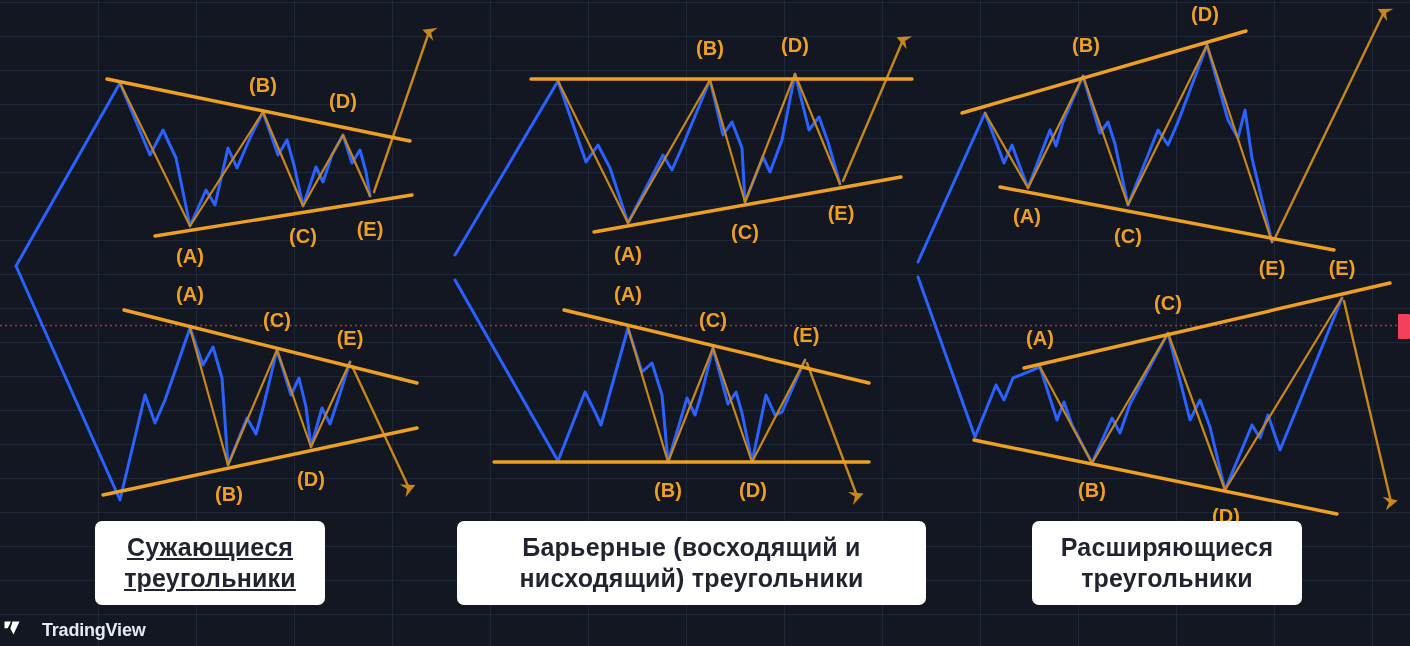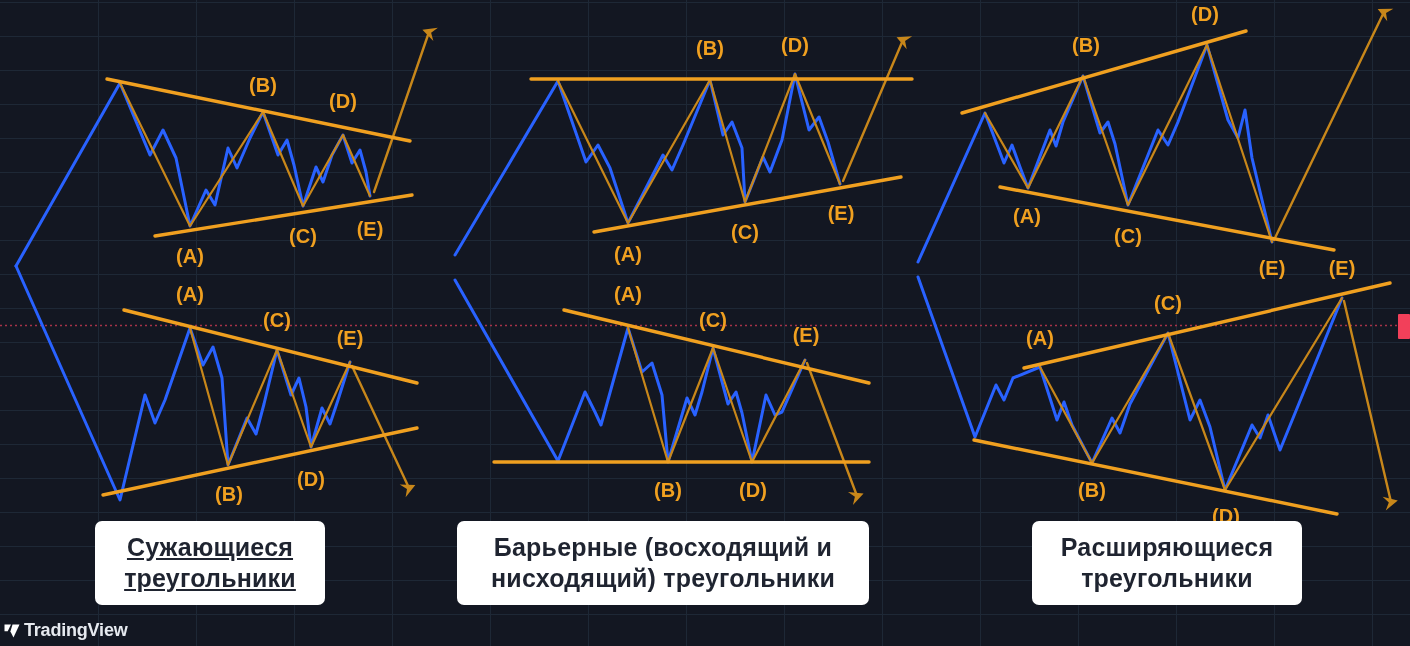--- a/index.html
+++ b/index.html
@@ -21,25 +21,25 @@
     font-weight:bold;
     text-align:center;
     line-height:1.25;
     display:flex;
     align-items:center;
     justify-content:center;
     box-sizing:border-box;
     letter-spacing:0.2px;
   }
   #lb-left{left:95px;top:521px;width:230px;height:84px;font-size:25px;padding:4px 10px;text-decoration:underline;}
-  #lb-mid{left:457px;top:521px;width:412px;height:84px;font-size:25px;padding:4px 12px;}
+  #lb-mid{left:457px;top:521px;width:469px;height:84px;font-size:25px;padding:4px 12px;}
   #lb-right{left:1032px;top:521px;width:270px;height:84px;font-size:25px;padding:20px 10px;}
   #watermark{
     position:absolute;left:4px;top:620px;
-    display:flex;align-items:flex-end;gap:0;
+    display:flex;align-items:flex-start;gap:18px;
     color:#e6e9ef;font-size:18px;font-weight:bold;letter-spacing:-0.2px;
   }
   #watermark svg{display:block;}
   .wv-label{
     font-family:"Liberation Sans", sans-serif;
     font-weight:bold;
     font-size:20px;
     fill:#f0a020;
   }
   #pricetag{

